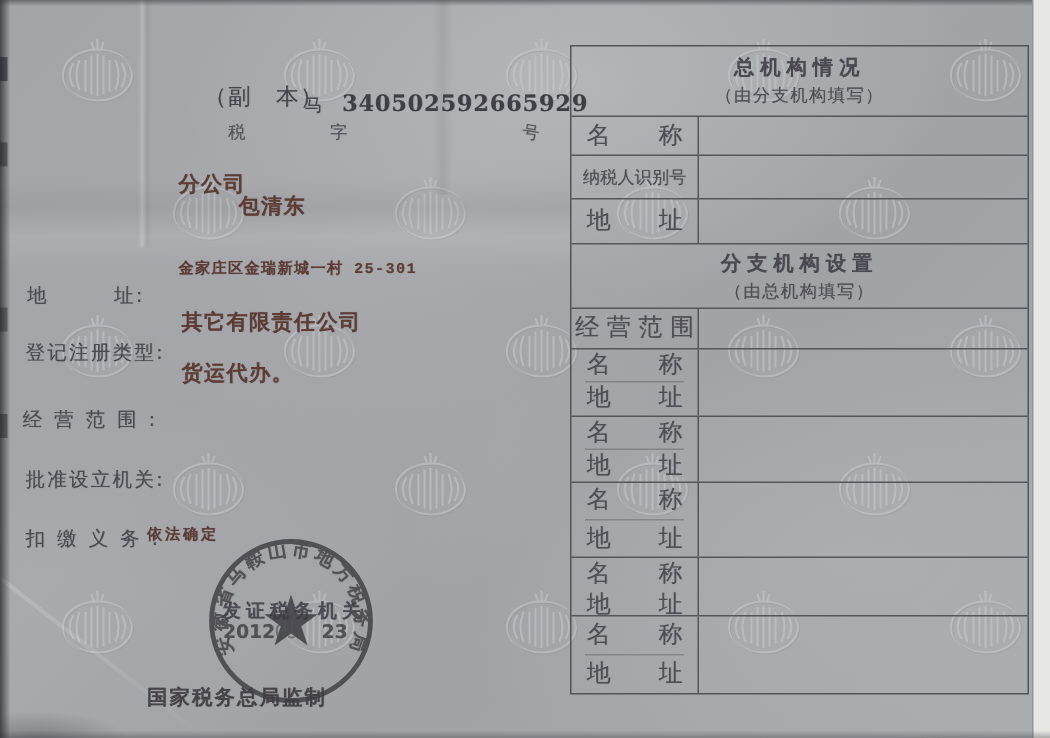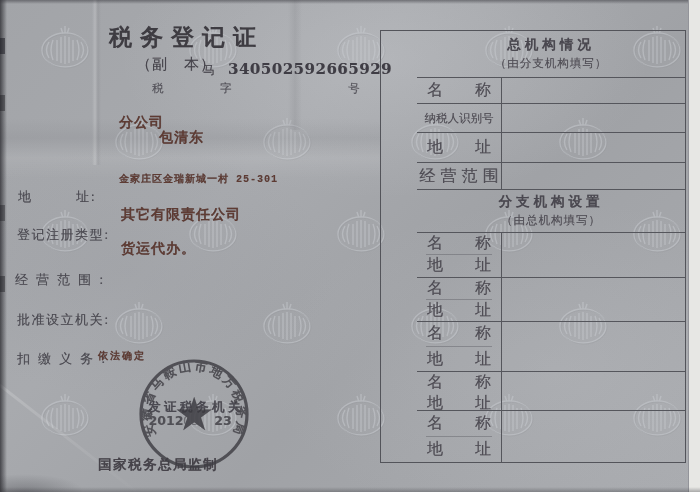--- a/index.html
+++ b/index.html
@@ -59,21 +59,21 @@
   .t-issuer  { font-size:12.5px; letter-spacing:3.5px; color:#4b4a52;font-weight:bold; }
   .t-footer  { font-size:13.5px; letter-spacing:1.5px; color:#46434a; font-weight:600; }
 
   
   .seal { position:absolute; left:137px; top:357px; z-index:3; opacity:.82; }
   .seal text { font-family:"DejaVu Sans", sans-serif; }
 
   
   .rt { position:absolute; left:380px; top:30px; width:306px; height:433px; z-index:2;
         border:1.6px solid #53545a; display:flex; flex-direction:column; }
-  .tr { display:flex; border-bottom:1.2px solid #55565c;margin-left:36px; }
+  .tr { display:flex; border-bottom:1.2px solid #55565c; }
   .tr:last-child { border-bottom:none; }
   .hrow { flex-direction:column; align-items:center; justify-content:center; gap:2px; }
   .h-title { font-size:13.5px; font-weight:bold; letter-spacing:4px; color:#4a4850; }
   .h-sub   { font-size:11.5px; letter-spacing:1px; color:#504e56; }
   .lc { width:85px; border-right:1.2px solid #55565c; display:flex; align-items:center; justify-content:center;
         font-size:16px; color:#4f4d55; flex-shrink:0; }
   .lc.pair { flex-direction:column; justify-content:space-evenly; align-items:stretch; text-align:center; }
   .pair-sep { display:block; width:78%; height:1px; margin:0 auto; background:rgba(85,86,92,.4); }
   .vc { flex:1; }
 </style>
@@ -290,21 +290,20 @@
           </g>
           <ellipse cx="32" cy="28" rx="23" ry="17" fill="none" stroke="#8e9095" stroke-width="0.7" opacity="0.7"></ellipse>
         </svg></div>
     </div>
 
   <div class="crease c1"></div>
   <div class="crease c2"></div>
   <div class="crease c3"></div>
   <div class="crease c4"></div>
 
-  <div class="abs t-title" style="left:109px; top:22px;">税务登记证</div>
 
   <div class="abs t-copy" style="left:136px; top:55px;">（副　本）</div>
   <div class="abs t-series" style="left:203px; top:62px;">马</div>
   <div class="abs t-number" style="left:228px; top:60px;">340502592665929</div>
 
   <div class="abs t-small" style="left:152px; top:81px;">税</div>
   <div class="abs t-small" style="left:220px; top:81px;">字</div>
   <div class="abs t-small" style="left:348px; top:81px; transform:rotate(8deg);">号</div>
 
   <div class="abs val" style="left:119px; top:114px;">分公司</div>
@@ -353,28 +352,28 @@
       <div class="vc"></div>
     </div>
     <div class="tr" style="height:30px;">
       <div class="lc" style="font-size:11.5px; letter-spacing:0;">纳税人识别号</div>
       <div class="vc"></div>
     </div>
     <div class="tr" style="height:30px;">
       <div class="lc">地　　址</div>
       <div class="vc"></div>
     </div>
-    <div class="tr" style="height:27px;">
-      <div class="lc">经 营 范 围</div>
-      <div class="vc"></div>
-    </div>
-
     <div class="tr hrow" style="height:43px;">
       <div class="h-title">分支机构设置</div>
       <div class="h-sub">（由总机构填写）</div>
+    </div>
+
+    <div class="tr" style="height:27px;">
+      <div class="lc">经 营 范 围</div>
+      <div class="vc"></div>
     </div>
 
     <div class="tr" style="height:45px;">
       <div class="lc pair">
         <span>名　　称</span>
         <span class="pair-sep"></span>
         <span>地　　址</span>
       </div>
       <div class="vc"></div>
     </div>

